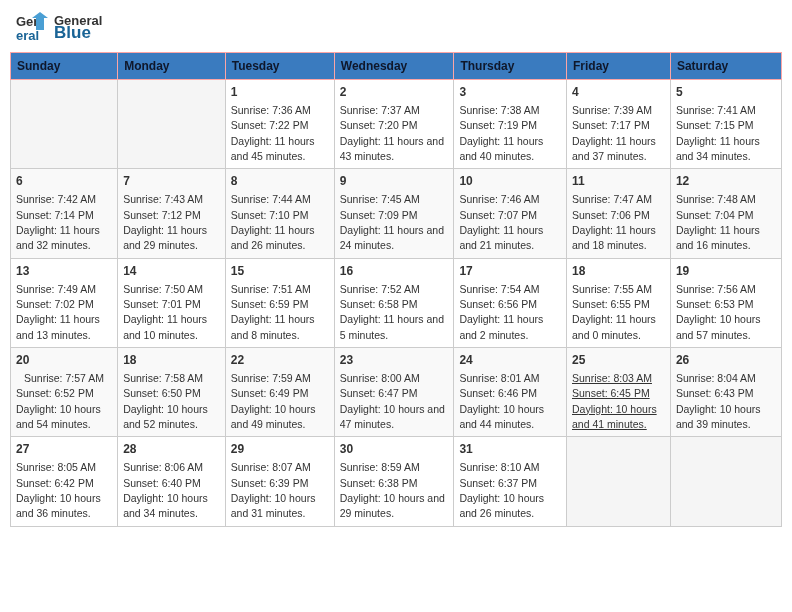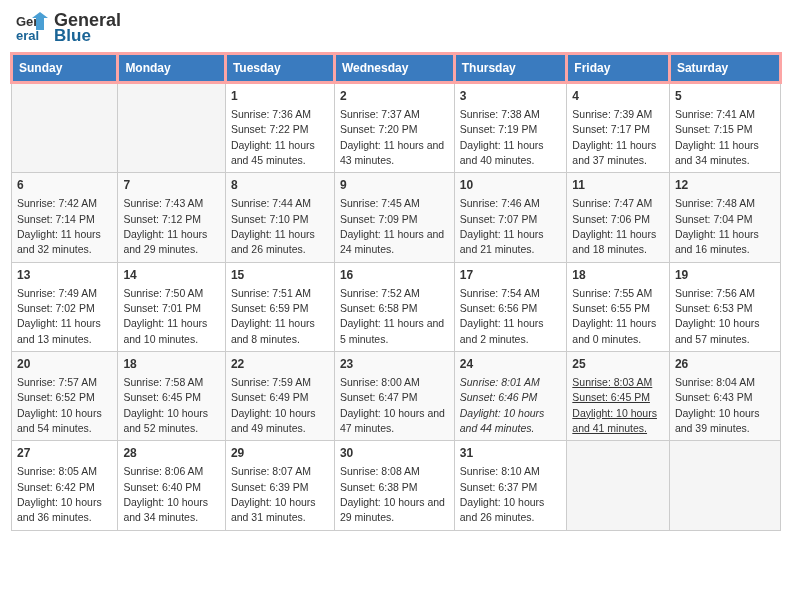--- a/index.html
+++ b/index.html
@@ -34,26 +34,26 @@
       font-size: 14px;
       color: #555;
     }
     table {
       width: 100%;
       border-collapse: collapse;
       font-size: 11px;
     }
     thead tr th {
       background-color: #3a7bbf;
-      color: #ffffff;
+      color: #0f172a;
       font-weight: bold;
       font-size: 12px;
       padding: 6px 6px;
       text-align: left;
-      border: 3px solid #fca5a5;
+      border: 1px solid #fca5a5;
     }
     tbody tr td {
       border: 1px solid #ccc;
       padding: 4px 5px;
       vertical-align: top;
       min-height: 70px;
       height: 80px;
       background: #fff;
       color: #333;
       line-height: 1.4;
@@ -83,21 +83,21 @@
 <body>
 
 <div class="header">
   <div class="logo">
     <svg width="36" height="36" viewBox="0 0 36 36">
       <text x="2" y="16" font-size="13" font-weight="bold" font-family="Arial" fill="#333">Gen</text>
       <text x="2" y="30" font-size="13" font-weight="bold" font-family="Arial" fill="#1a6496">eral</text>
       <polygon points="26,2 34,8 30,8 30,20 22,20 22,8 18,8" fill="#4a9fd4"></polygon>
     </svg>
     <div style="line-height:1.1; margin-left:2px;">
-      <div style="font-size:18px; font-weight:bold; color:#333;">General</div>
+      <div style="font-size:13px; font-weight:bold; color:#333;">General</div>
       <div style="font-size:17px; font-weight:bold; color:#1a6496; margin-top:-4px;">Blue</div>
     </div>
   </div>
   <div class="title-block">
     <div class="month-title"></div>
     <div class="location"></div>
   </div>
 </div>
 
 <table>
@@ -172,53 +172,53 @@
 Sunset: 6:56 PM
 Daylight: 11 hours and 2 minutes.</span></td>
         <td><span class="day-num">18</span><span class="day-info" style="white-space: pre-line;">Sunrise: 7:55 AM
 Sunset: 6:55 PM
 Daylight: 11 hours and 0 minutes.</span></td>
         <td><span class="day-num">19</span><span class="day-info" style="white-space: pre-line;">Sunrise: 7:56 AM
 Sunset: 6:53 PM
 Daylight: 10 hours and 57 minutes.</span></td>
       </tr>
       <tr>
-        <td><span class="day-num">20</span><span class="day-info" style="white-space: pre-line;">Sunrise: 7:57 AM
+        <td><span class="day-num">20</span><span class="day-info" style="white-space: pre-line; margin-left: 8px;">Sunrise: 7:57 AM
 Sunset: 6:52 PM
 Daylight: 10 hours and 54 minutes.</span></td>
         <td><span class="day-num">18</span><span class="day-info" style="white-space: pre-line;">Sunrise: 7:58 AM
-Sunset: 6:45 PM
+Sunset: 6:50 PM
 Daylight: 10 hours and 52 minutes.</span></td>
         <td><span class="day-num">22</span><span class="day-info" style="white-space: pre-line; margin-top: 30px;">Sunrise: 7:59 AM
 Sunset: 6:49 PM
 Daylight: 10 hours and 49 minutes.</span></td>
         <td><span class="day-num">23</span><span class="day-info" style="white-space: pre-line;">Sunrise: 8:00 AM
 Sunset: 6:47 PM
 Daylight: 10 hours and 47 minutes.</span></td>
-        <td><span class="day-num">24</span><span class="day-info" style="white-space: pre-line; font-style: italic;">Sunrise: 8:01 AM
+        <td><span class="day-num">24</span><span class="day-info" style="white-space: pre-line;">Sunrise: 8:01 AM
 Sunset: 6:46 PM
 Daylight: 10 hours and 44 minutes.</span></td>
         <td><span class="day-num">25</span><span class="day-info" style="white-space: pre-line; text-decoration: underline;">Sunrise: 8:03 AM
 Sunset: 6:45 PM
 Daylight: 10 hours and 41 minutes.</span></td>
         <td><span class="day-num">26</span><span class="day-info" style="white-space: pre-line;">Sunrise: 8:04 AM
 Sunset: 6:43 PM
 Daylight: 10 hours and 39 minutes.</span></td>
       </tr>
       <tr>
         <td><span class="day-num">27</span><span class="day-info" style="white-space: pre-line; text-align: center;">Sunrise: 8:05 AM
 Sunset: 6:42 PM
 Daylight: 10 hours and 36 minutes.</span></td>
         <td><span class="day-num">28</span><span class="day-info" style="white-space: pre-line;">Sunrise: 8:06 AM
 Sunset: 6:40 PM
 Daylight: 10 hours and 34 minutes.</span></td>
         <td><span class="day-num">29</span><span class="day-info" style="white-space: pre-line;">Sunrise: 8:07 AM
 Sunset: 6:39 PM
 Daylight: 10 hours and 31 minutes.</span></td>
-        <td><span class="day-num">30</span><span class="day-info" style="white-space: pre-line;">Sunrise: 8:08 AM
+        <td><span class="day-num">30</span><span class="day-info" style="white-space: pre-line;">Sunrise: 8:59 AM
 Sunset: 6:38 PM
 Daylight: 10 hours and 29 minutes.</span></td>
         <td><span class="day-num">31</span><span class="day-info" style="white-space: pre-line;">Sunrise: 8:10 AM
 Sunset: 6:37 PM
 Daylight: 10 hours and 26 minutes.</span></td>
         <td class="empty-cell"></td>
         <td class="empty-cell"></td>
       </tr>
     </tbody>
 </table>

